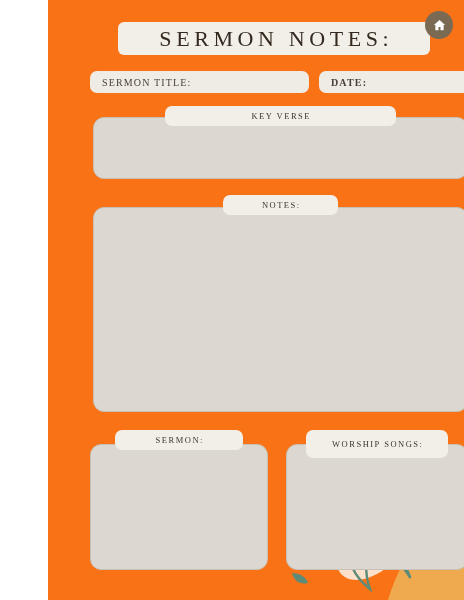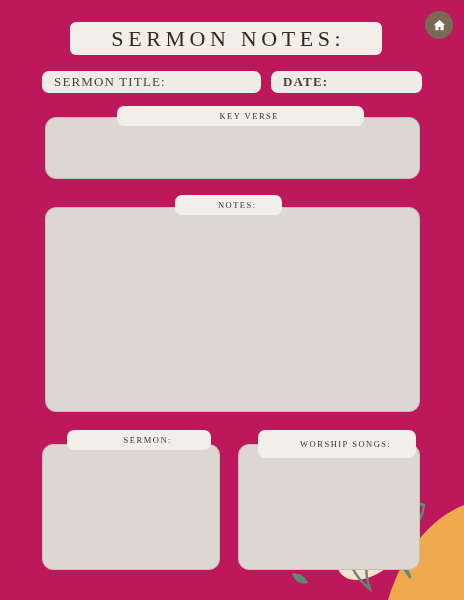--- a/index.html
+++ b/index.html
@@ -12,22 +12,23 @@
     height: 600px;
     position: relative;
     overflow: hidden;
     font-family: "Liberation Serif", serif;
     color: #3b332c;
   }
 
   .page {
     position: absolute;
     inset: 0;
-    background: #be185d;
+    background: #f97316;
     overflow: hidden;
+    margin-left: 48px;
   }
 
   
   .decor {
     position: absolute;
     right: 0;
     bottom: 0;
     width: 180px;
     height: 135px;
     pointer-events: none;
@@ -75,21 +76,21 @@
   
   .field {
     position: absolute;
     background: #efece6;
     border-radius: 7px;
     display: flex;
     align-items: center;
     z-index: 10;
   }
   .field-label {
-    font-size: 13px;
+    font-size: 10px;
     letter-spacing: 1.15px;
     color: #4a3f35;
     padding-left: 12px;
     white-space: nowrap;
   }
 
   .sectionbox {
     position: absolute;
     background: #dcd8d1;
     border: 1px solid #c6c1b8;
@@ -99,39 +100,38 @@
   }
 
   .tab {
     position: absolute;
     background: #f2efe9;
     border-radius: 7px;
     display: flex;
     align-items: center;
     justify-content: center;
     z-index: 20;
-    padding-left: 16px;
   }
   .tab-label {
     font-size: 8.5px;
     letter-spacing: 1.5px;
     color: #3e352c;
     white-space: nowrap;
     text-indent: 1.5px;
   }
 
   
   #sermon-title-field { left: 42px;  top: 71px;  width: 219px; height: 22px; }
   #date-field         { left: 271px; top: 71px;  width: 151px; height: 22px; font-weight: bold; }
 
   #key-verse-box      { left: 45px;  top: 117px; width: 375px; height: 62px; }
   #key-verse-tab      { left: 117px; top: 106px; width: 231px; height: 20px; }
 
   #notes-box          { left: 45px;  top: 207px; width: 375px; height: 205px; }
-  #notes-tab          { left: 175px; top: 195px; width: 91px; height: 20px; }
+  #notes-tab          { left: 175px; top: 195px; width: 115px; height: 20px; }
 
   #prayer-box         { left: 42px;  top: 444px; width: 178px; height: 126px; }
   #prayer-tab         { left: 67px;  top: 430px; width: 128px; height: 20px; }
 
   #worship-box        { left: 238px; top: 444px; width: 182px; height: 126px; }
   #worship-tab        { left: 258px; top: 430px; width: 142px; height: 28px; }
 </style>
 </head>
 <body>
 

